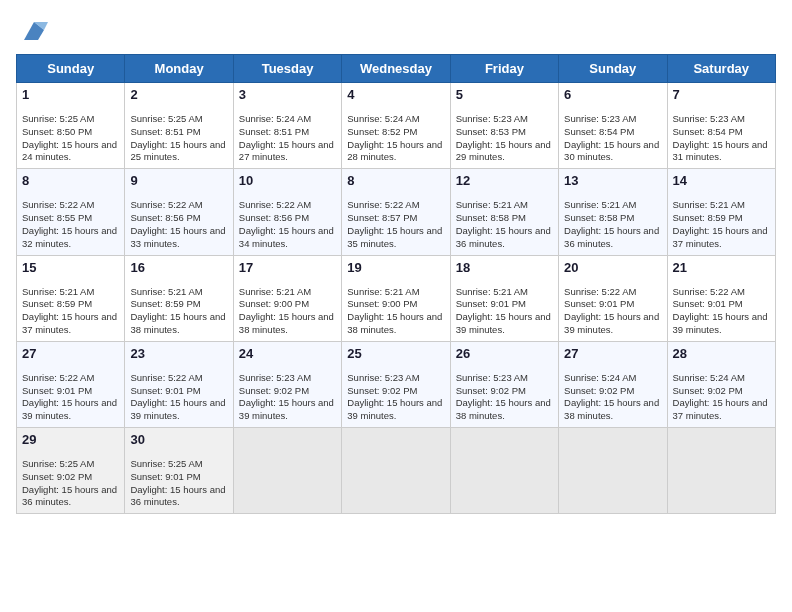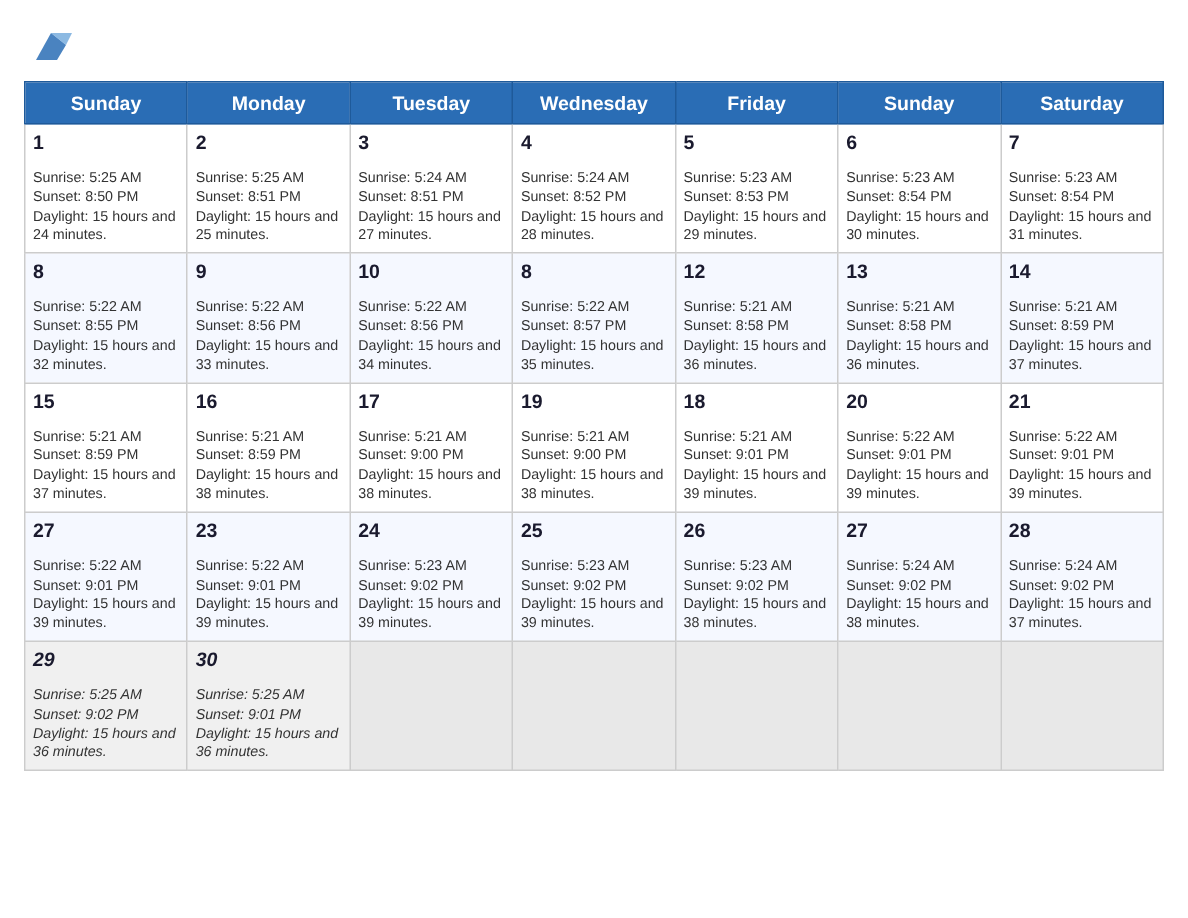--- a/index.html
+++ b/index.html
@@ -88,21 +88,20 @@
       font-size: 9.5px;
       color: #333;
       line-height: 1.35;
       margin-top: 11px;
     }
     .empty-cell {
       background: #e8e8e8 !important;
     }
     .last-row td {
       background: #f0f0f0;
-      font-style: italic;
     }
   </style>
 </head>
 <body>
 
 <div class="header-section">
   <div class="logo">
     <div class="logo-text">
       <span class="logo-general"></span>
       <span class="logo-blue"></span>

